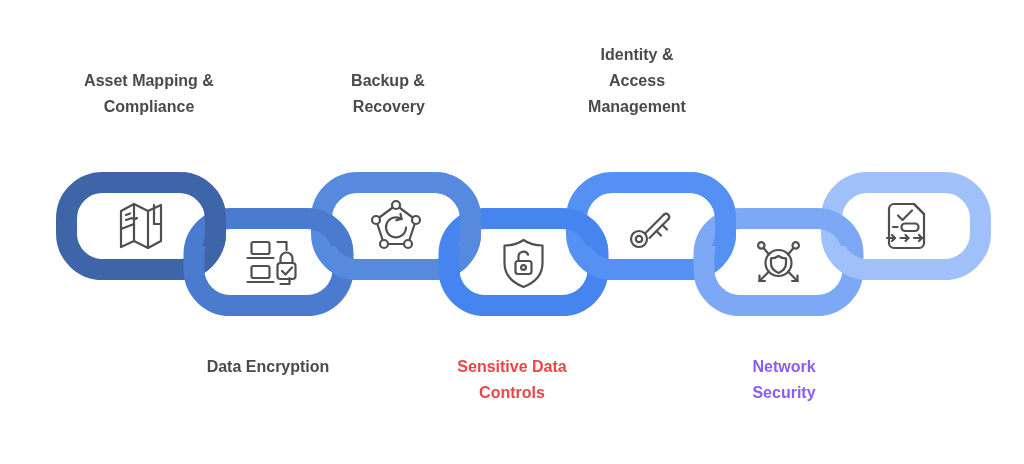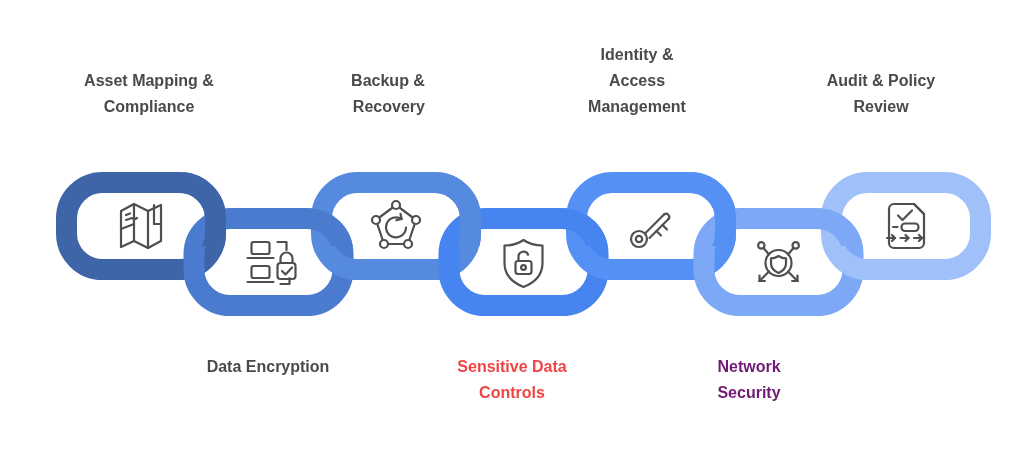--- a/index.html
+++ b/index.html
@@ -86,24 +86,22 @@
   <div class="lbl top" style="left: 149px; color: rgb(74, 74, 74);">Asset Mapping &amp;
 Compliance</div>
   <div class="lbl bottom" style="left: 268px; color: rgb(74, 74, 74);">Data Encryption</div>
   <div class="lbl top" style="left: 388px; color: rgb(74, 74, 74); text-align: right;">Backup &amp;
 Recovery</div>
   <div class="lbl bottom" style="left: 512px; color: #ef4444;">Sensitive Data
 Controls</div>
   <div class="lbl top" style="left: 637px; color: rgb(74, 74, 74);">Identity &amp;
 Access
 Management</div>
-  <div class="lbl bottom" style="left: 749px; color: #701a75;">Network
+  <div class="lbl bottom" style="left: 784px; color: #8b5cf6;">Network
 Security</div>
-  <div class="lbl top" style="left: 881px; color: rgb(74, 74, 74);">Audit &amp; Policy
-Review</div>
 
   <svg class="defs-hidden" aria-hidden="true">
     <defs>
       <g id="sym-map">
         <g fill="none" stroke="currentColor" stroke-width="2.2" stroke-linecap="round" stroke-linejoin="round">
           <path d="M12,17 L25,10 L39,17 L52,11 V47 L39,54 L25,47 L12,53 Z"></path>
           <path d="M25,10 V47"></path>
           <path d="M39,17 V54"></path>
           <path d="M45,11 V30"></path>
           <path d="M45,30 H52"></path>

